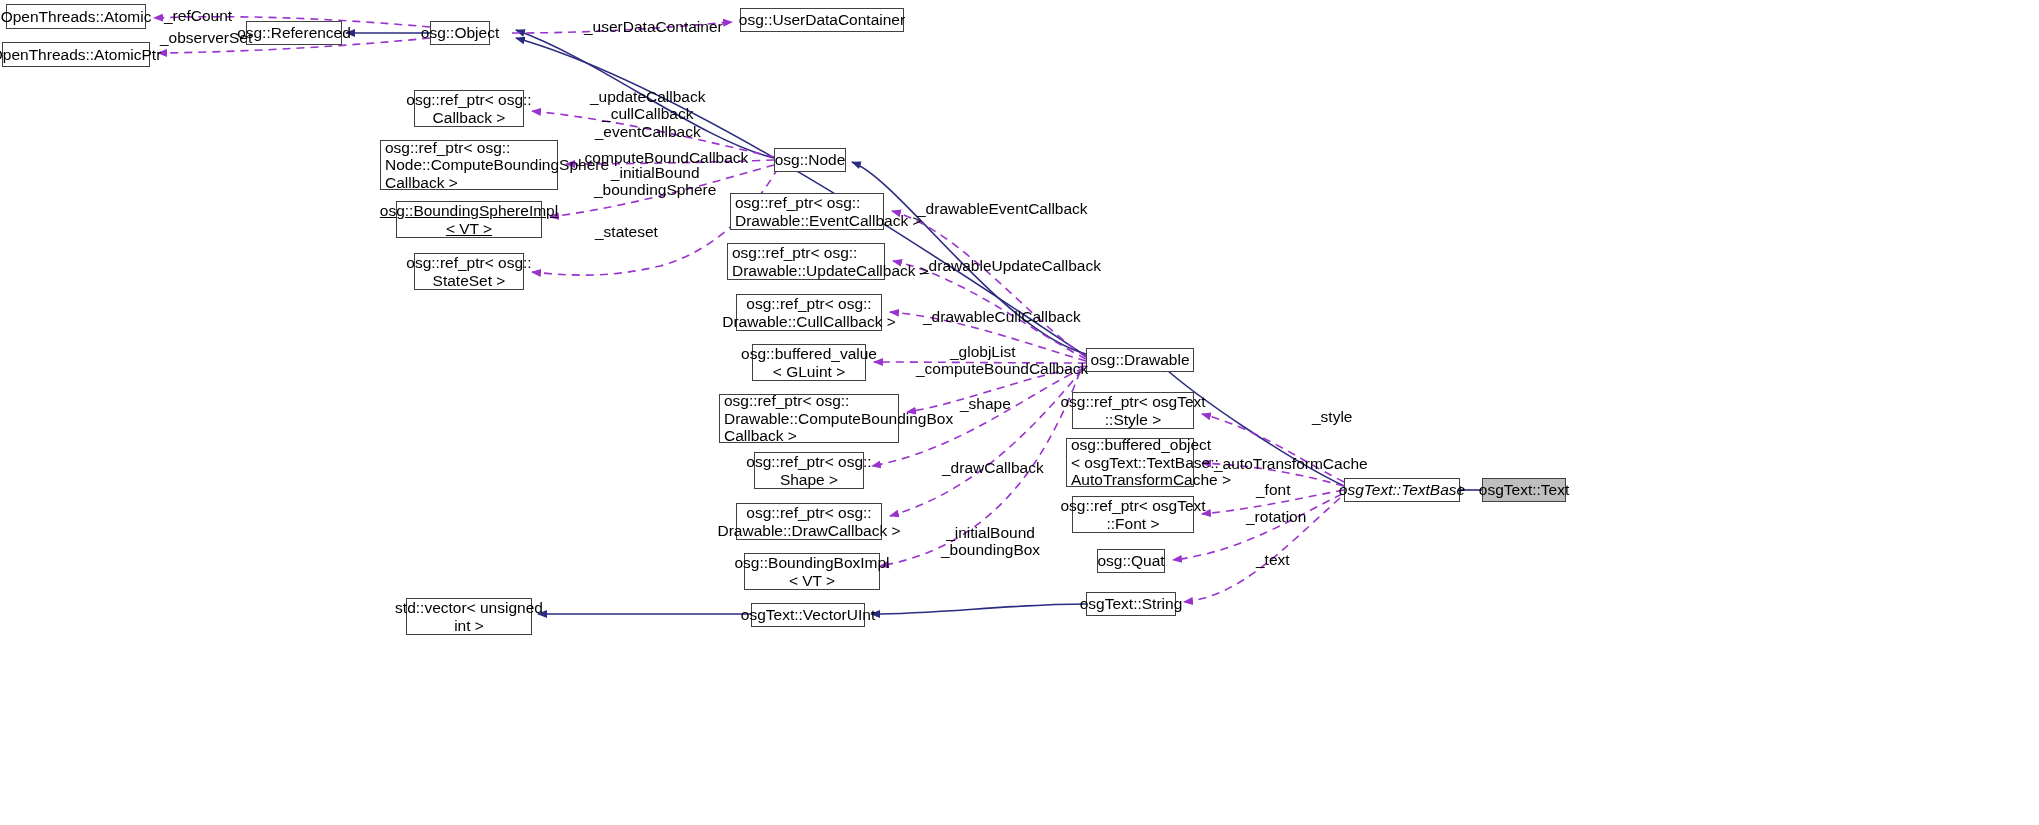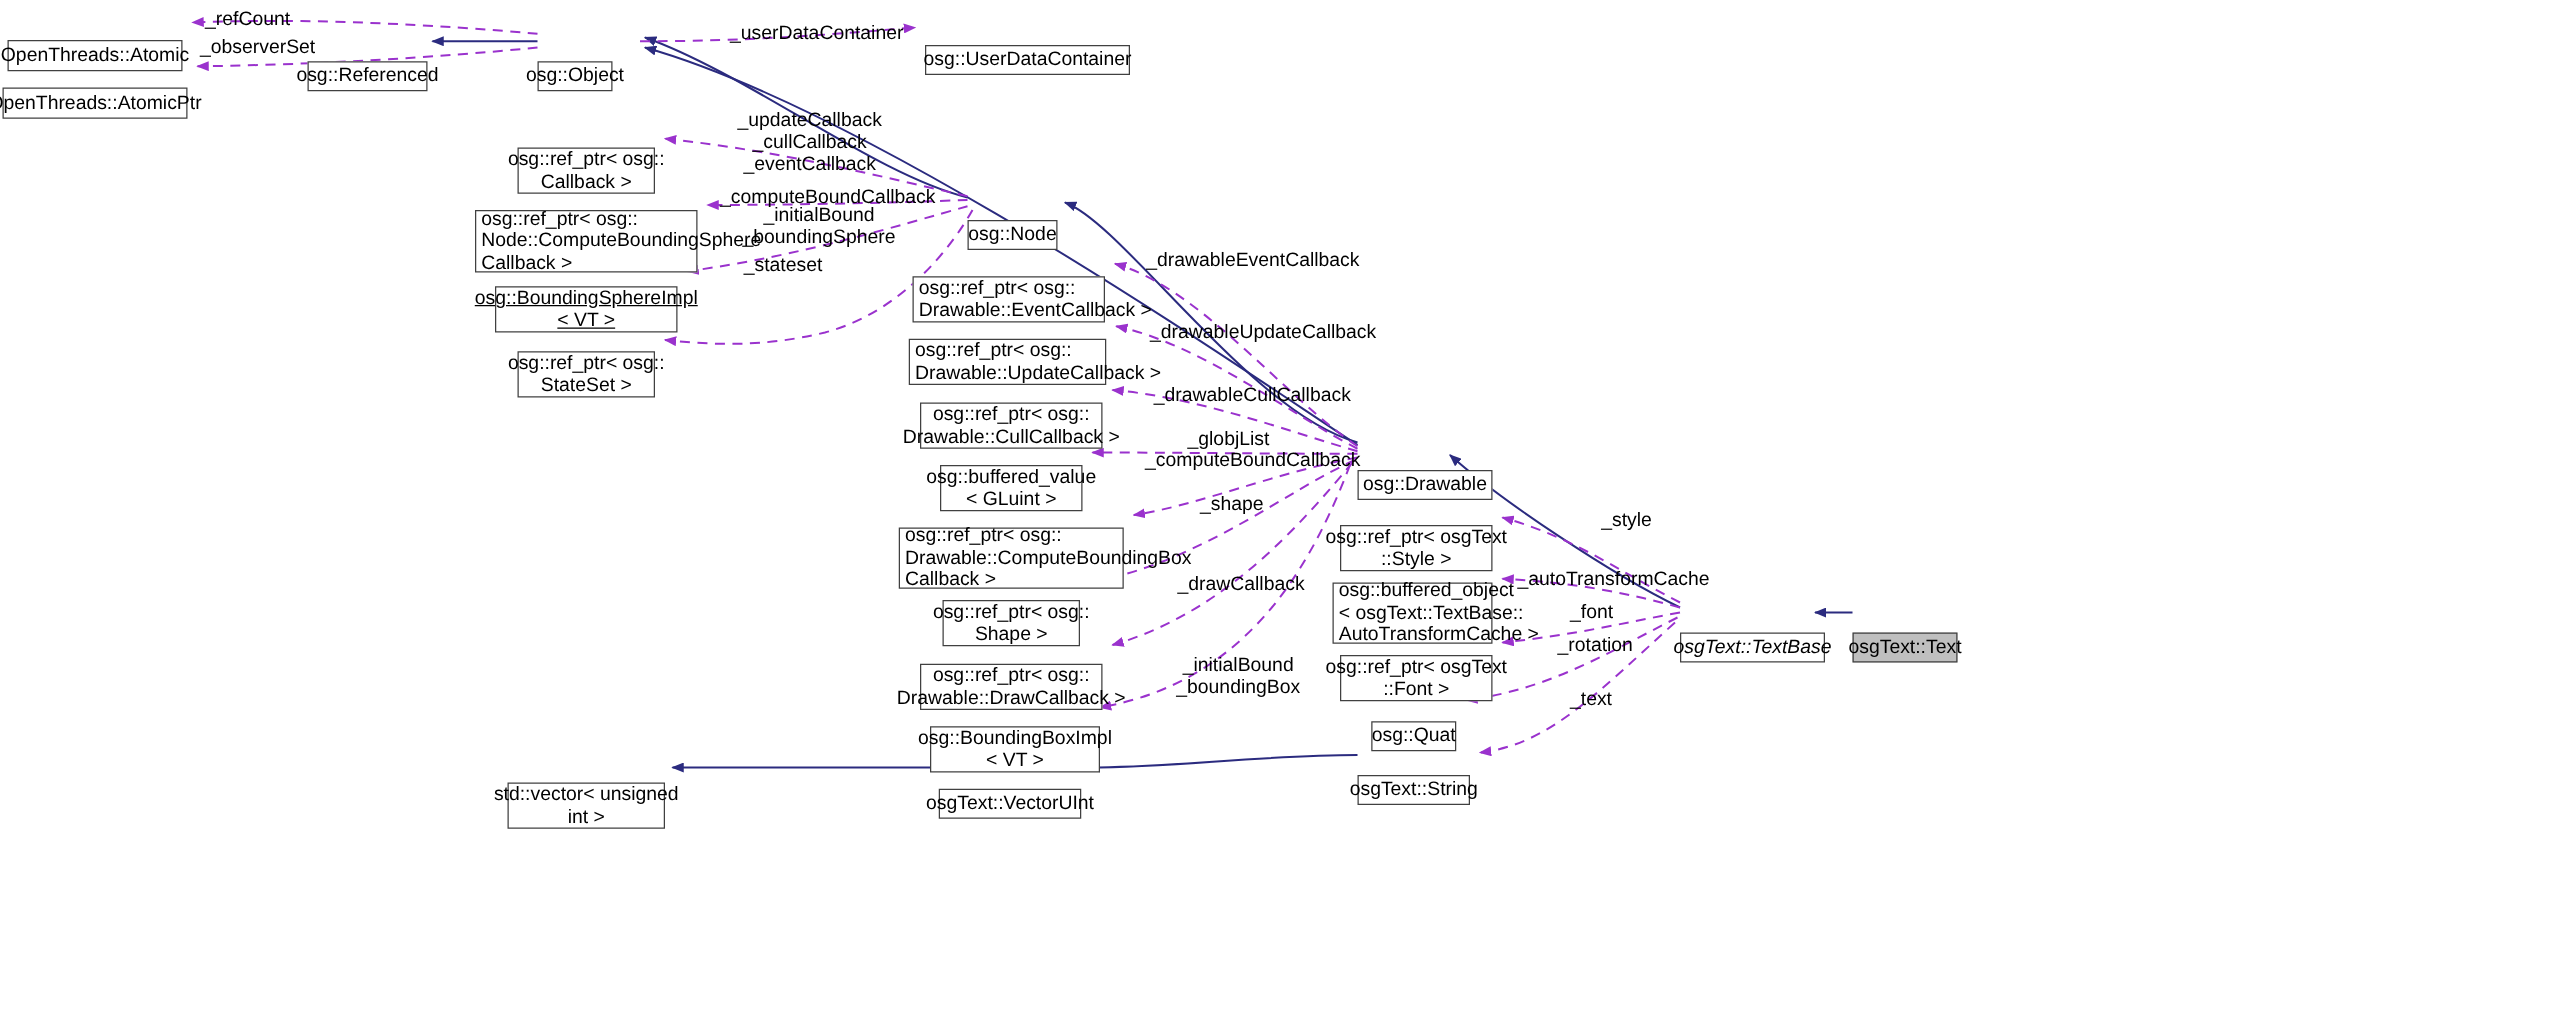--- a/index.html
+++ b/index.html
@@ -32,21 +32,20 @@
     background: #ffffff;
     color: #000000;
     display: flex;
     align-items: center;
     justify-content: center;
     text-align: center;
     font-size: 15.5px;
     line-height: 1.12;
     white-space: pre;
     padding: 1px 4px;
-    margin-top: 28px;
   }
   .node.highlight {
     background: #bfbfbf;
   }
   .node.leftalign {
     justify-content: flex-start;
     text-align: left;
   }
   .edge-label {
     position: absolute;
@@ -159,29 +158,29 @@
 
   <div class="edge-label la-left" style="left: 164px; top: 7px;">_refCount</div>
   <div class="edge-label la-left" style="left: 160px; top: 29px;">_observerSet</div>
   <div class="edge-label la-left" style="left: 584px; top: 18px;">_userDataContainer</div>
   <div class="edge-label" style="left: 590px; top: 88px;">_updateCallback
 _cullCallback
 _eventCallback</div>
   <div class="edge-label la-left" style="left: 576px; top: 149px;">_computeBoundCallback</div>
   <div class="edge-label" style="left: 594px; top: 164px;">_initialBound
 _boundingSphere</div>
-  <div class="edge-label la-left" style="left: 595px; top: 204px;">_stateset</div>
+  <div class="edge-label la-left" style="left: 595px; top: 223px;">_stateset</div>
   <div class="edge-label la-left" style="left: 917px; top: 200px;">_drawableEventCallback</div>
   <div class="edge-label la-left" style="left: 920px; top: 257px;">_drawableUpdateCallback</div>
   <div class="edge-label la-left" style="left: 923px; top: 308px;">_drawableCullCallback</div>
   <div class="edge-label la-left" style="left: 950px; top: 343px;">_globjList</div>
   <div class="edge-label la-left" style="left: 916px; top: 360px;">_computeBoundCallback</div>
   <div class="edge-label la-left" style="left: 960px; top: 395px;">_shape</div>
   <div class="edge-label la-left" style="left: 942px; top: 459px;">_drawCallback</div>
   <div class="edge-label" style="left: 941px; top: 524px;">_initialBound
 _boundingBox</div>
-  <div class="edge-label la-left" style="left: 1281px; top: 408px;">_style</div>
+  <div class="edge-label la-left" style="left: 1312px; top: 408px;">_style</div>
   <div class="edge-label la-left" style="left: 1214px; top: 455px;">_autoTransformCache</div>
   <div class="edge-label la-left" style="left: 1256px; top: 481px;">_font</div>
   <div class="edge-label la-left" style="left: 1246px; top: 508px;">_rotation</div>
   <div class="edge-label la-left" style="left: 1256px; top: 551px;">_text</div>
 
 </div>
 
 </body></html>

